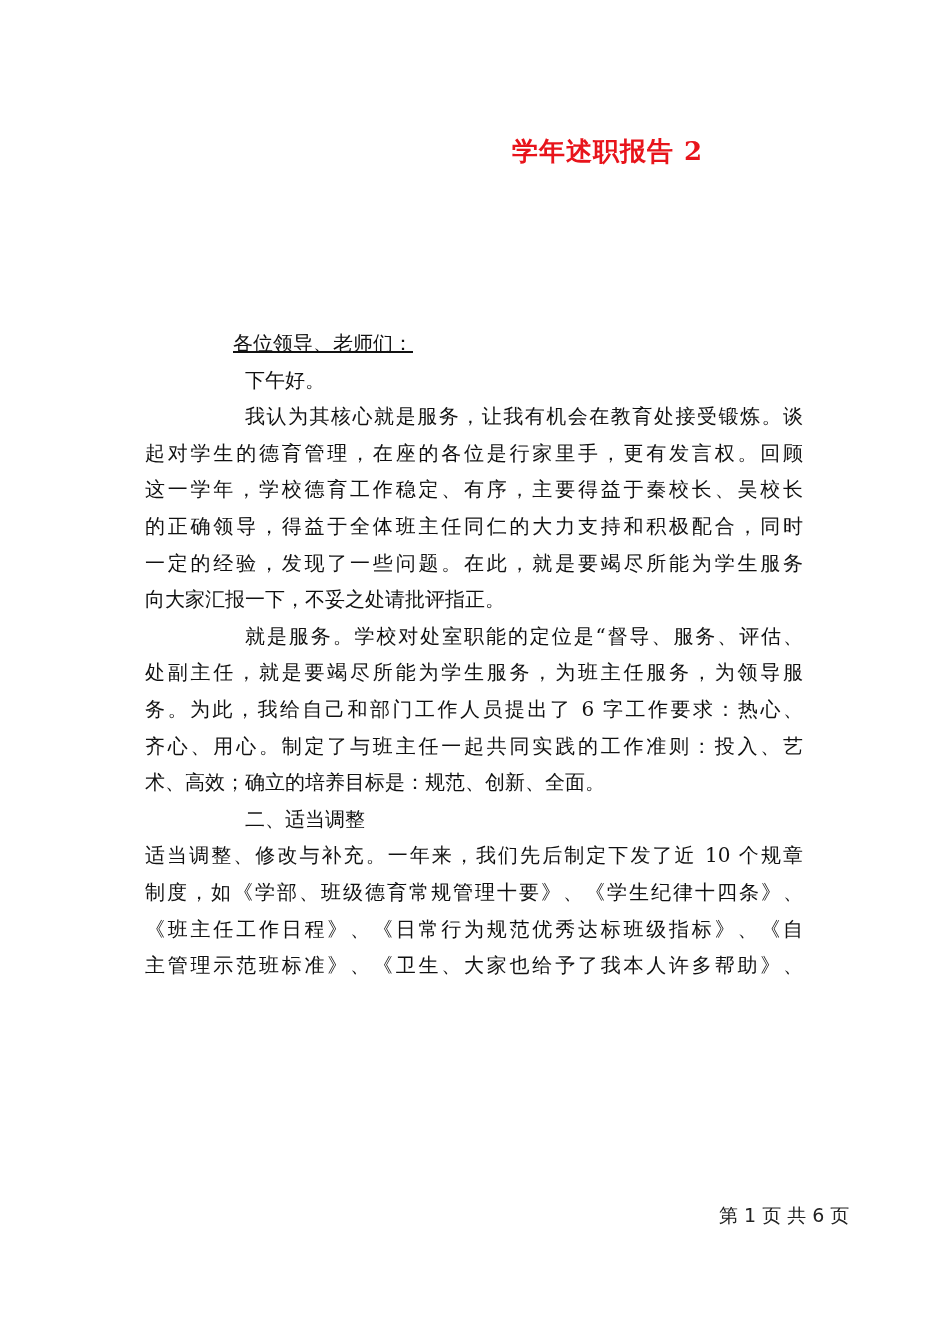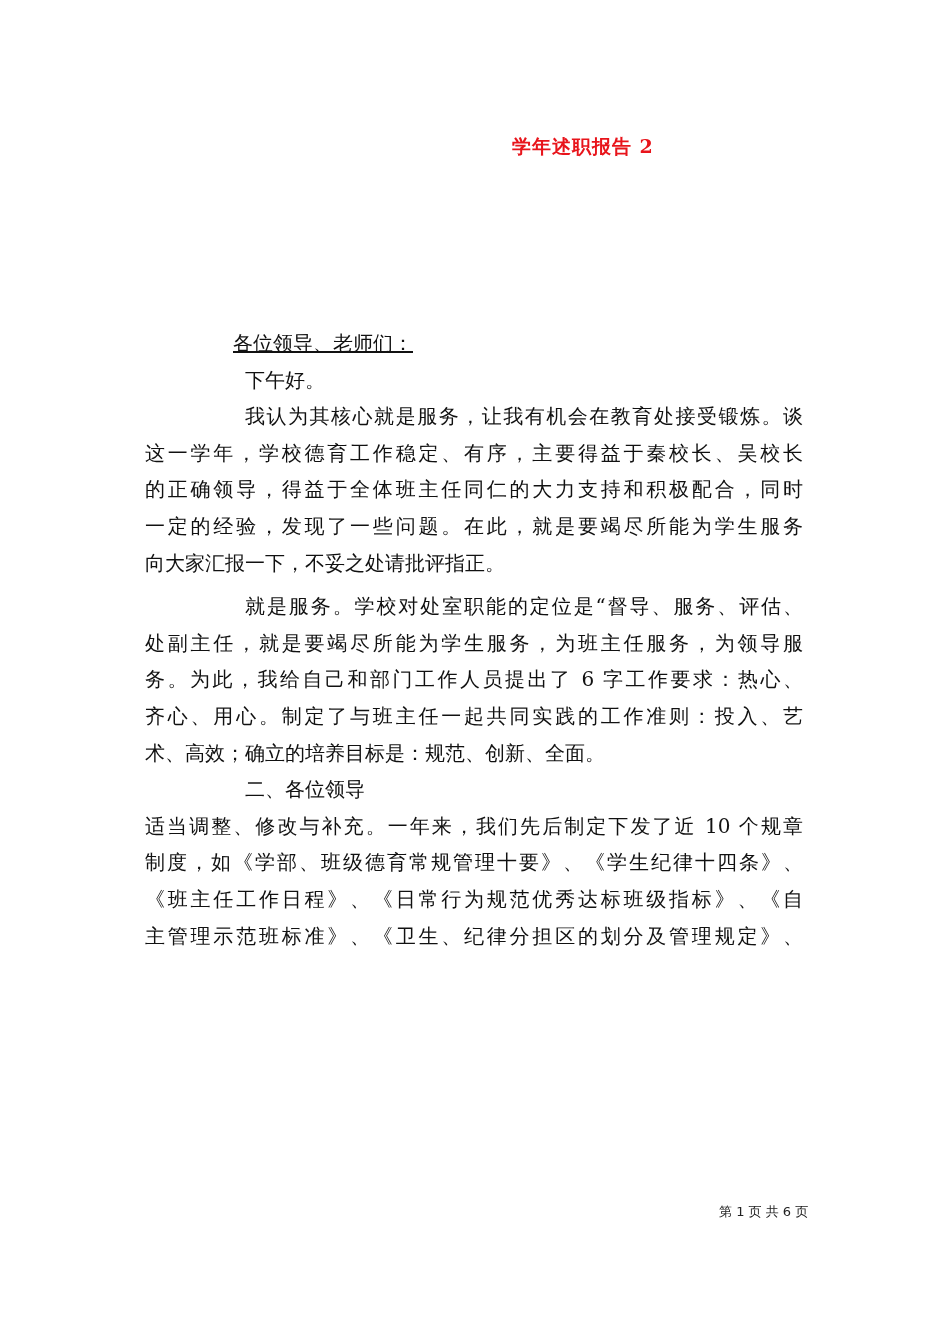--- a/index.html
+++ b/index.html
@@ -19,21 +19,21 @@
       position: absolute;
       left: 0; top: 0;
       width: 950px;
       height: 1344px;
       background: #ffffff;
     }
     .doc-title {
       position: absolute;
       top: 134px;
       left: 512px;
-      font-size: 19px;
+      font-size: 26px;
       font-weight: bold;
       color: #e8141b;
       letter-spacing: 1px;
       white-space: nowrap;
     }
     .body-text {
       position: absolute;
       left: 145px;
       top: 325px;
       width: 670px;
@@ -49,48 +49,49 @@
     .indent-2 { padding-left: 100px; }
     .justify {
       text-align: justify;
       text-align-last: justify;
       width: 658px;
     }
     .footer {
       position: absolute;
       top: 1203px;
       left: 719px;
-      font-size: 13px;
+      font-size: 19px;
       color: #222222;
       white-space: nowrap;
       font-family: "DejaVu Sans", "Liberation Sans", sans-serif;
     }
   </style>
 </head>
 <body>
 
 <div class="page">
   <div class="doc-title">学年述职报告 2</div>
 
   <div class="body-text">
     <span class="line indent-salute">各位领导、老师们：</span>
     <span class="line indent-2">下午好。</span>
     <div id="body-lines">
         <span class="line indent-2 justify" style="width: 558px;">我认为其核心就是服务，让我有机会在教育处接受锻炼。谈</span>
+        <span class="line justify">起对学生的德育管理，在座的各位是行家里手，更有发言权。回顾</span>
         <span class="line justify">这一学年，学校德育工作稳定、有序，主要得益于秦校长、吴校长</span>
         <span class="line justify">的正确领导，得益于全体班主任同仁的大力支持和积极配合，同时</span>
         <span class="line justify">一定的经验，发现了一些问题。在此，就是要竭尽所能为学生服务</span>
         <span class="line">向大家汇报一下，不妥之处请批评指正。</span>
-        <span class="line indent-2 justify" style="width: 558px; margin-top: 7px;">就是服务。学校对处室职能的定位是“督导、服务、评估、</span>
+        <span class="line indent-2 justify" style="width: 558px;">就是服务。学校对处室职能的定位是“督导、服务、评估、</span>
         <span class="line justify">处副主任，就是要竭尽所能为学生服务，为班主任服务，为领导服</span>
         <span class="line justify">务。为此，我给自己和部门工作人员提出了 6 字工作要求：热心、</span>
         <span class="line justify">齐心、用心。制定了与班主任一起共同实践的工作准则：投入、艺</span>
         <span class="line">术、高效；确立的培养目标是：规范、创新、全面。</span>
-        <span class="line indent-2">二、各位领导</span>
+        <span class="line indent-2">二、适当调整</span>
         <span class="line justify">适当调整、修改与补充。一年来，我们先后制定下发了近 10 个规章</span>
         <span class="line justify">制度，如《学部、班级德育常规管理十要》、《学生纪律十四条》、</span>
         <span class="line justify">《班主任工作日程》、《日常行为规范优秀达标班级指标》、《自</span>
-        <span class="line justify">主管理示范班标准》、《卫生、纪律分担区的划分及管理规定》、</span>
+        <span class="line justify">主管理示范班标准》、《卫生、大家也给予了我本人许多帮助》、</span>
       </div>
   </div>
 
   <div class="footer">第 1 页 共 6 页</div>
 </div>
 
 </body></html>

